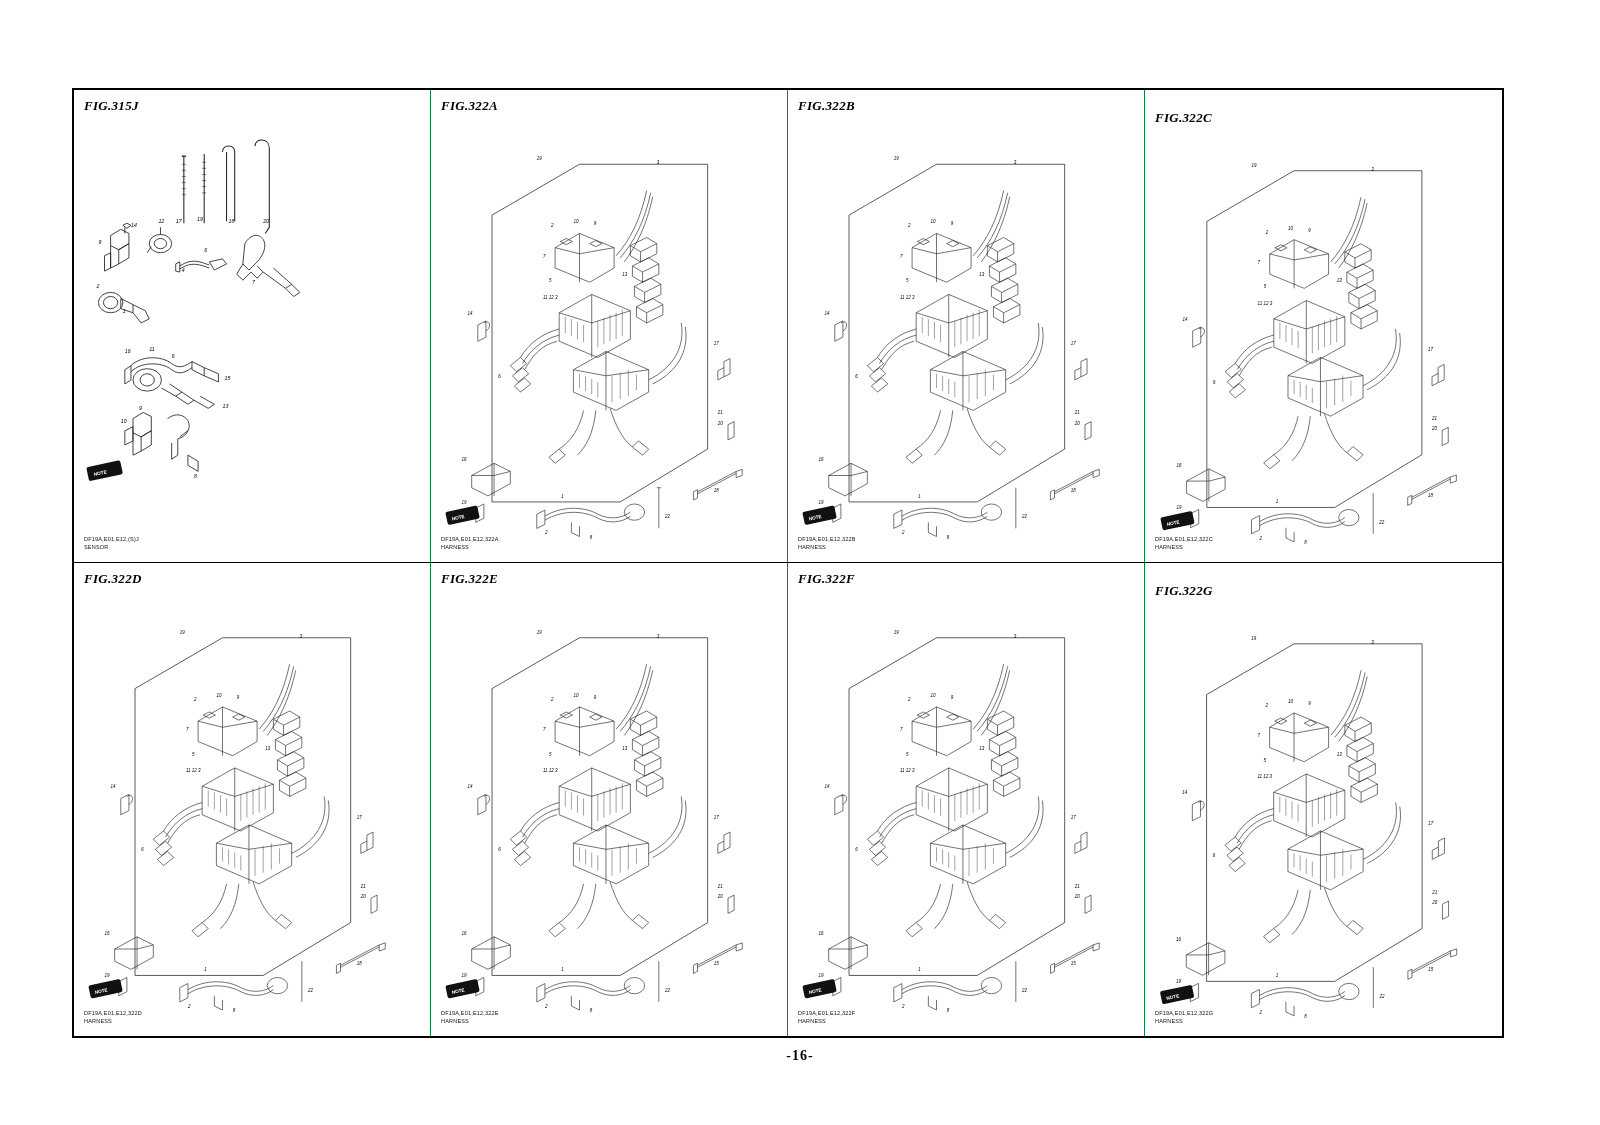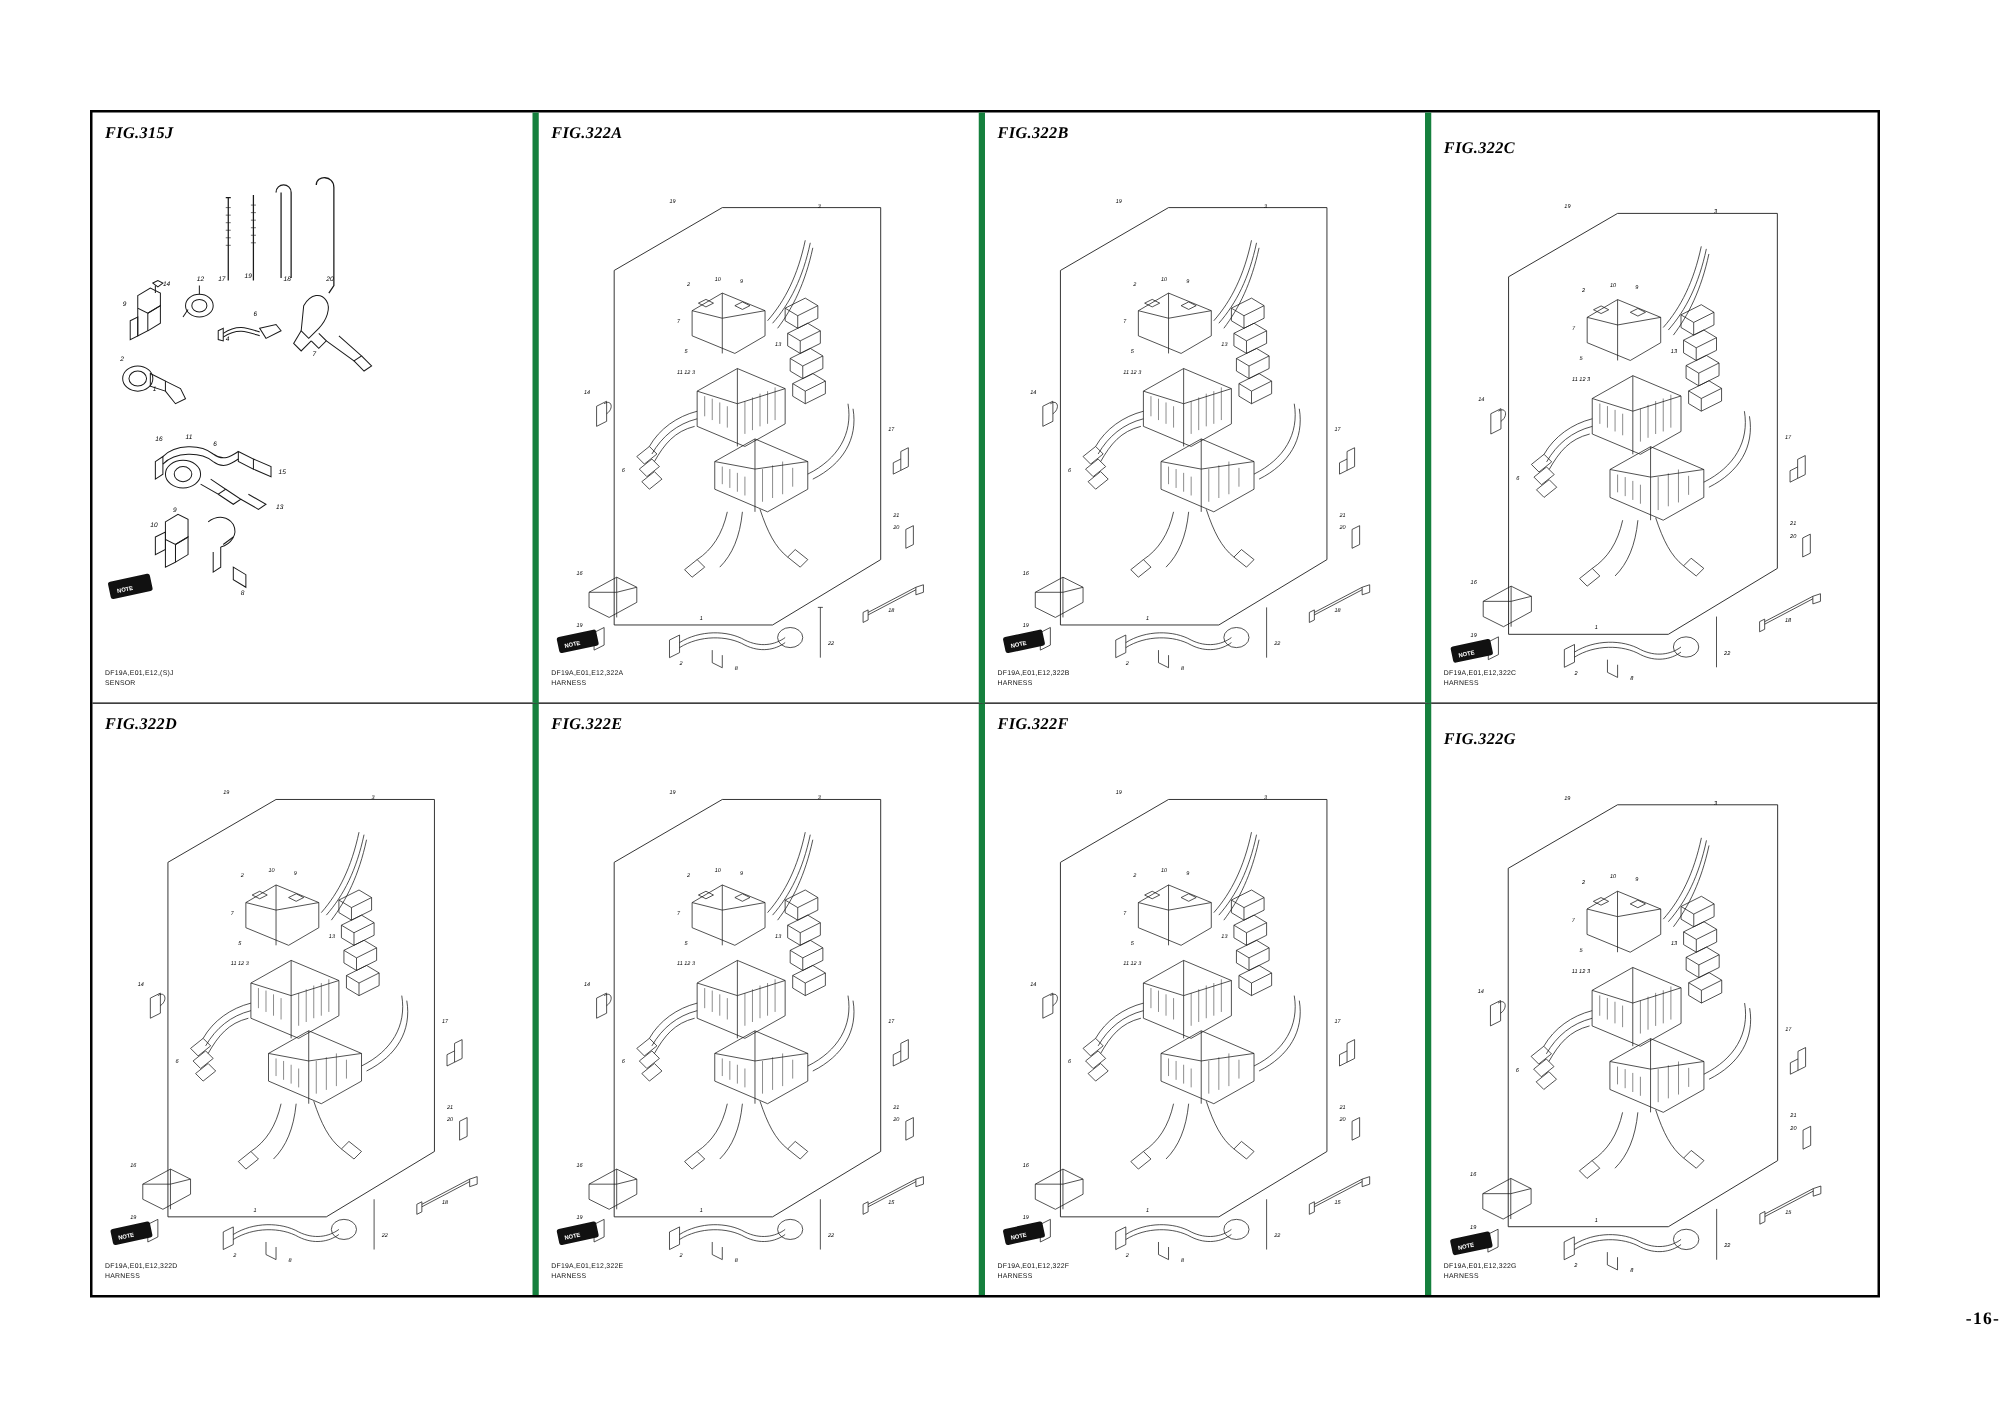--- a/index.html
+++ b/index.html
@@ -32,21 +32,21 @@
     height: 950px;
     border: 2px solid #000;
     box-sizing: border-box;
     display: grid;
     grid-template-columns: repeat(4, 1fr);
     grid-template-rows: repeat(2, 1fr);
   }
 
   .cell {
     position: relative;
-    border-right: 5px solid #15803d;
+    border-right: 1px solid #15803d;
     border-bottom: 1px solid #000;
     box-sizing: border-box;
     overflow: hidden;
   }
   .cell.col-last { border-right: none; margin-top: 12px; }
   .cell.row-last { border-bottom: none; }
 
   .fig-title {
     position: absolute;
     left: 10px;
@@ -77,21 +77,21 @@
     width: 100%;
     height: calc(100% - 34px);
   }
   .drawing-wrap svg { width: 100%; height: 100%; display: block; }
 
   .page-number {
     position: absolute;
     left: 0;
     top: 1048px;
     width: 1600px;
-    text-align: right;
+    text-align: center;
     font-size: 14px;
     font-weight: bold;
     font-family: "Liberation Serif", serif;
     letter-spacing: 1px;
   }
 
   .lbl { font-size: 5.2px; font-family: "Liberation Sans", sans-serif; fill: #000; font-style: italic; }
   .lbl-s { font-size: 4.4px; font-family: "Liberation Sans", sans-serif; fill: #000; font-style: italic; }
   .stamp-text { font-size: 4.6px; font-weight: bold; fill: #fff; font-family: "Liberation Sans", sans-serif; }
 </style>

